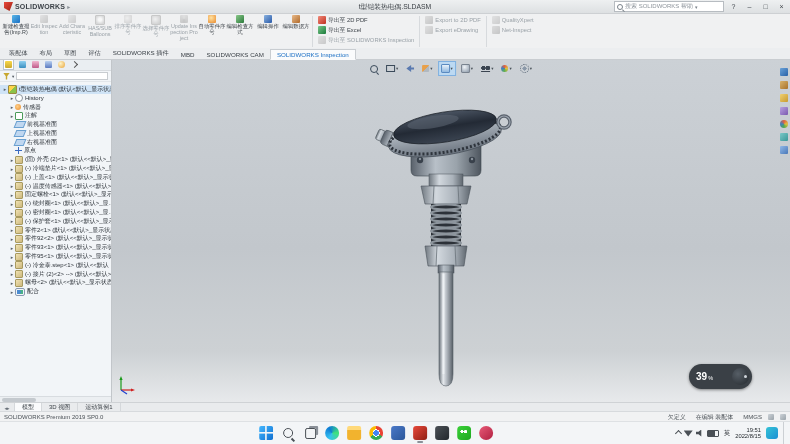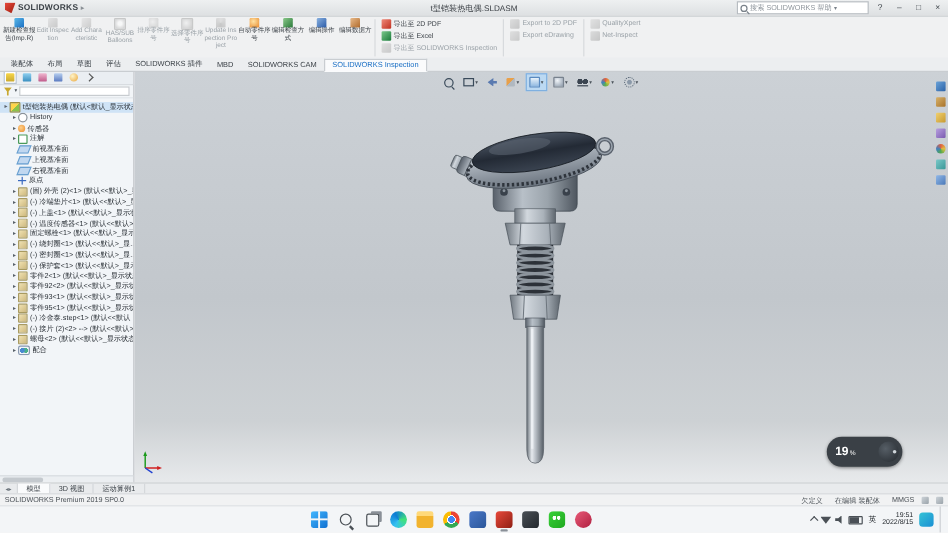--- a/index.html
+++ b/index.html
@@ -588,21 +588,21 @@
 
     <svg class="triad" width="22" height="22" viewBox="0 0 22 22">
       <line x1="5" y1="17" x2="5" y2="6" stroke="#1a9a1a" stroke-width="1.2"></line>
       <polygon points="5,3 3.4,7 6.6,7" fill="#1a9a1a"></polygon>
       <line x1="5" y1="17" x2="16" y2="17" stroke="#d02020" stroke-width="1.2"></line>
       <polygon points="19,17 15,15.4 15,18.6" fill="#d02020"></polygon>
       <line x1="5" y1="17" x2="11" y2="21" stroke="#2040d0" stroke-width="1.2"></line>
     </svg>
 
     <div class="zoompill">
-      <span class="zoomnum">19</span>
+      <span class="zoomnum">39</span>
       <span class="zoomunit">%</span>
       <span class="zoomdial"></span>
     </div>
   </div>
 
   <div class="sheettabs">
     <div class="sheet-nav">◂▸</div>
     <div style="display:flex;">
 
     <div class="stab active">模型</div>

